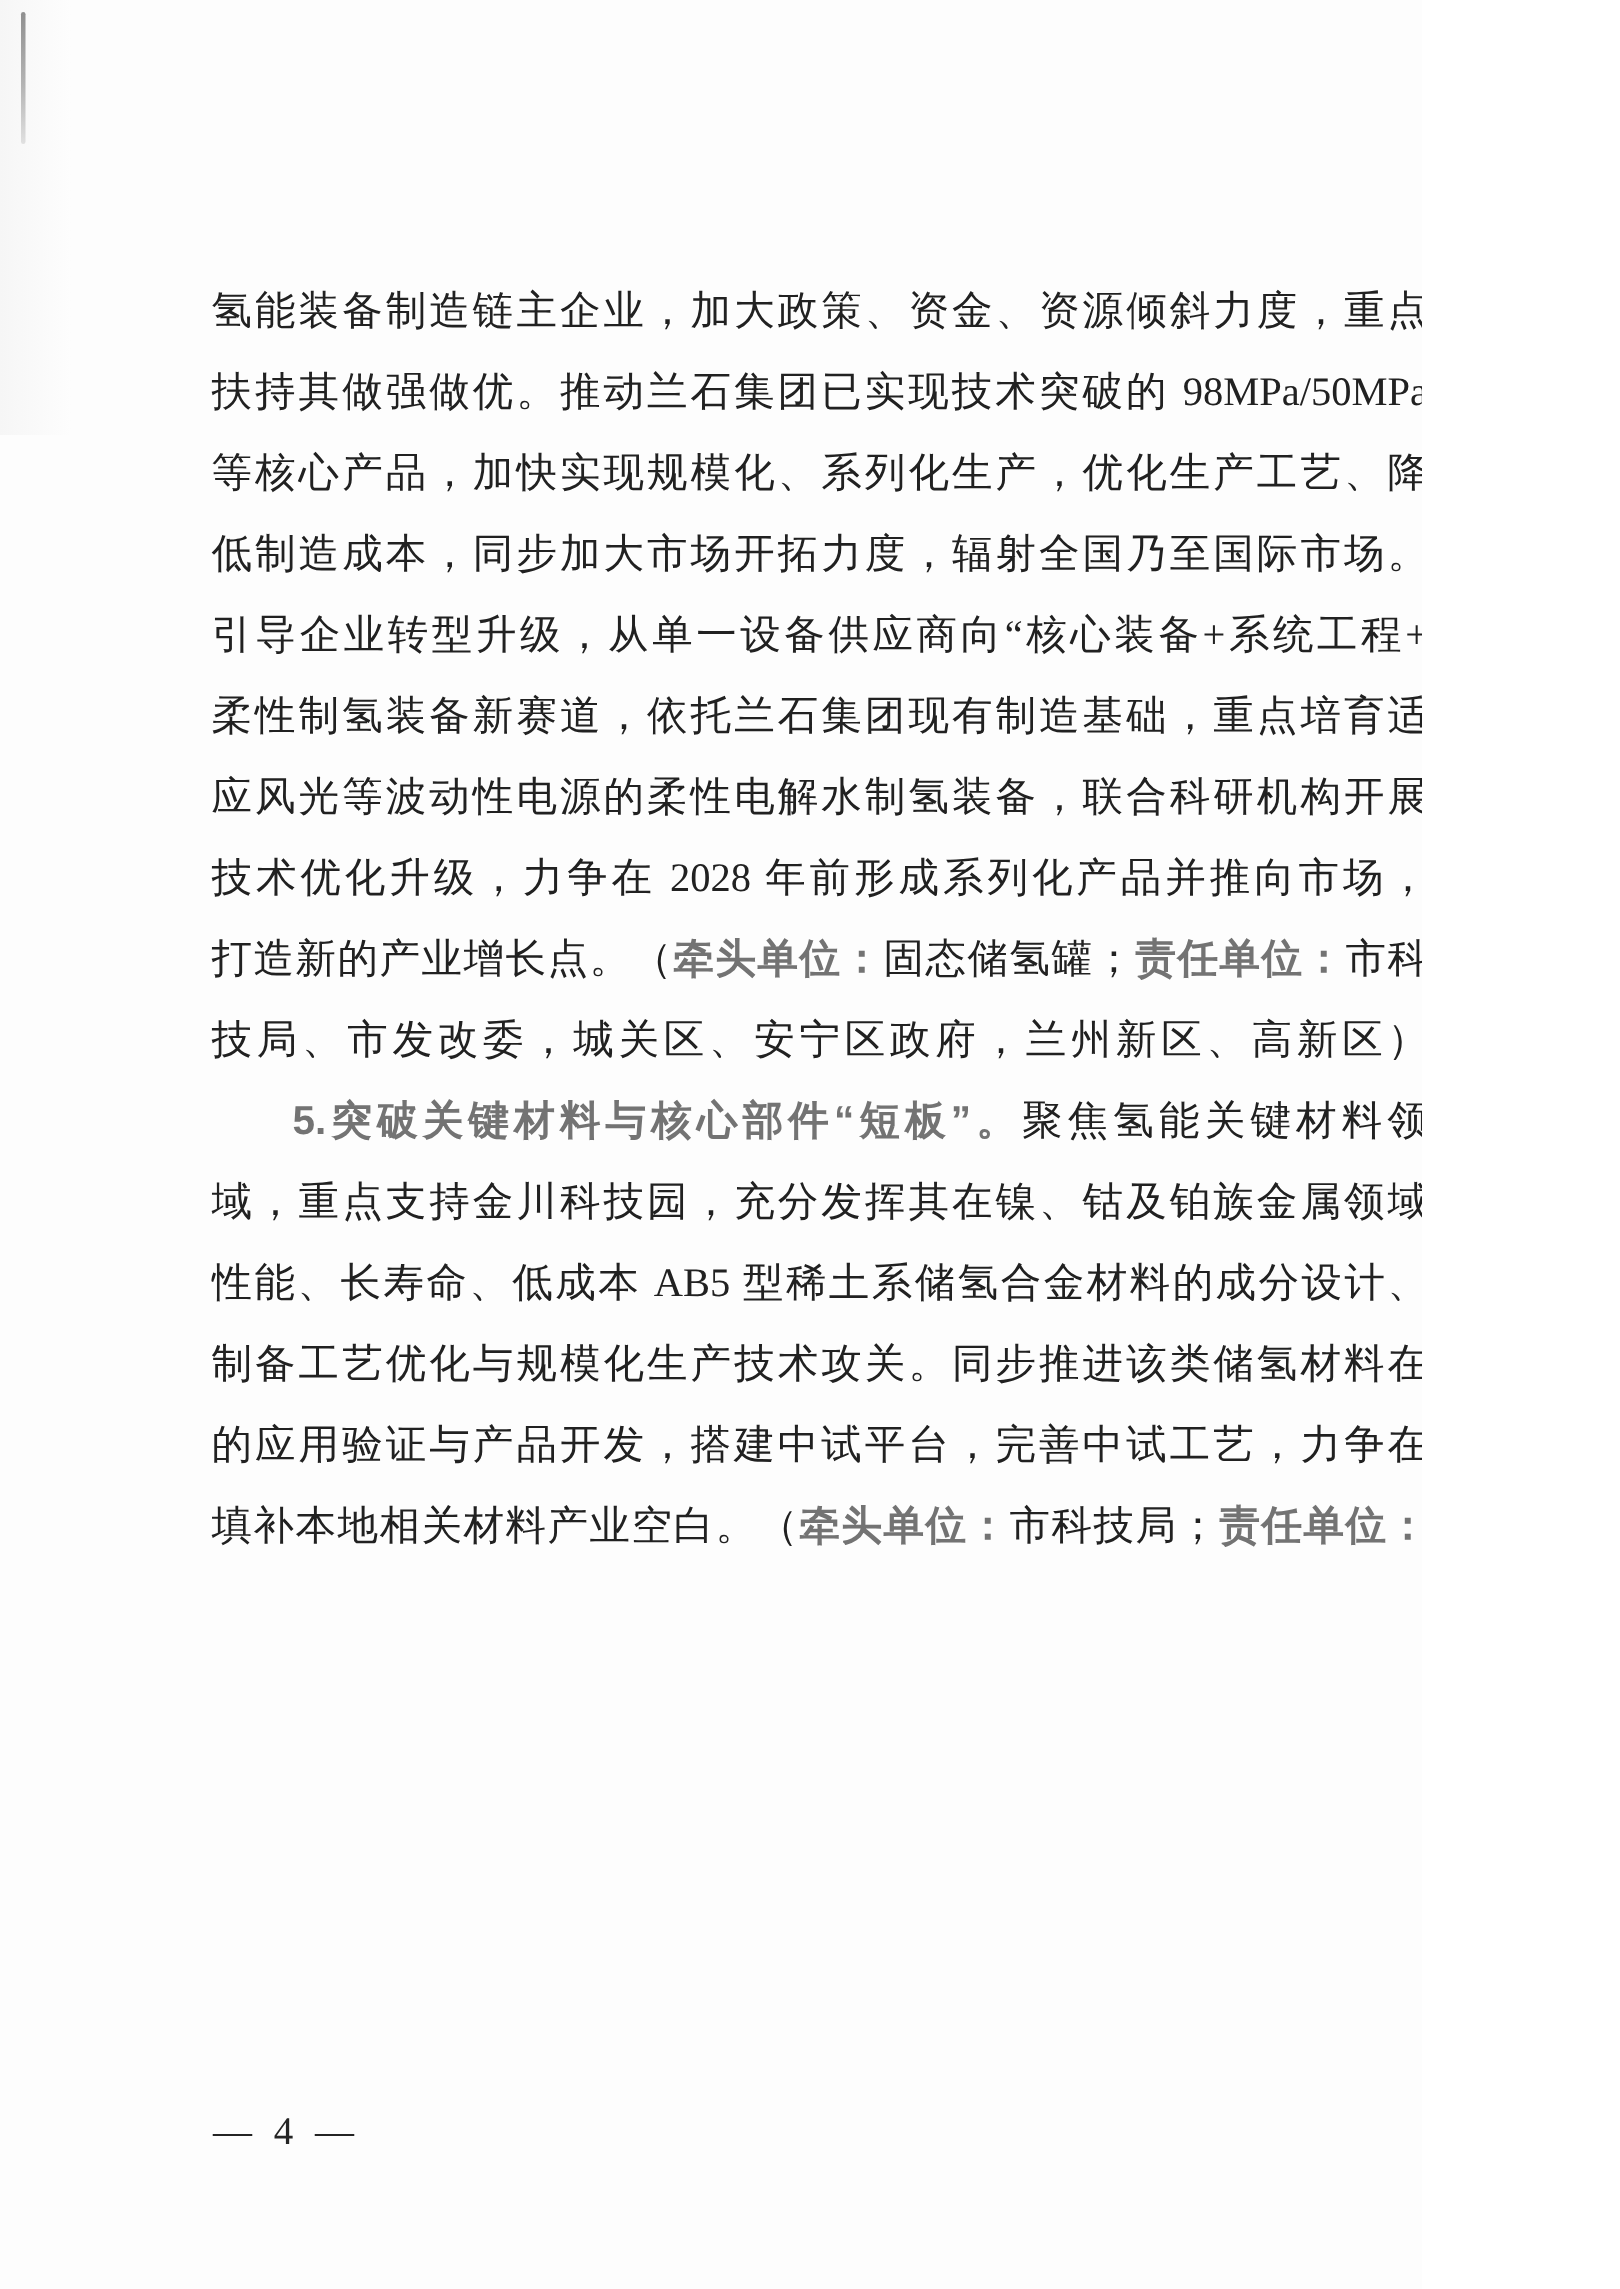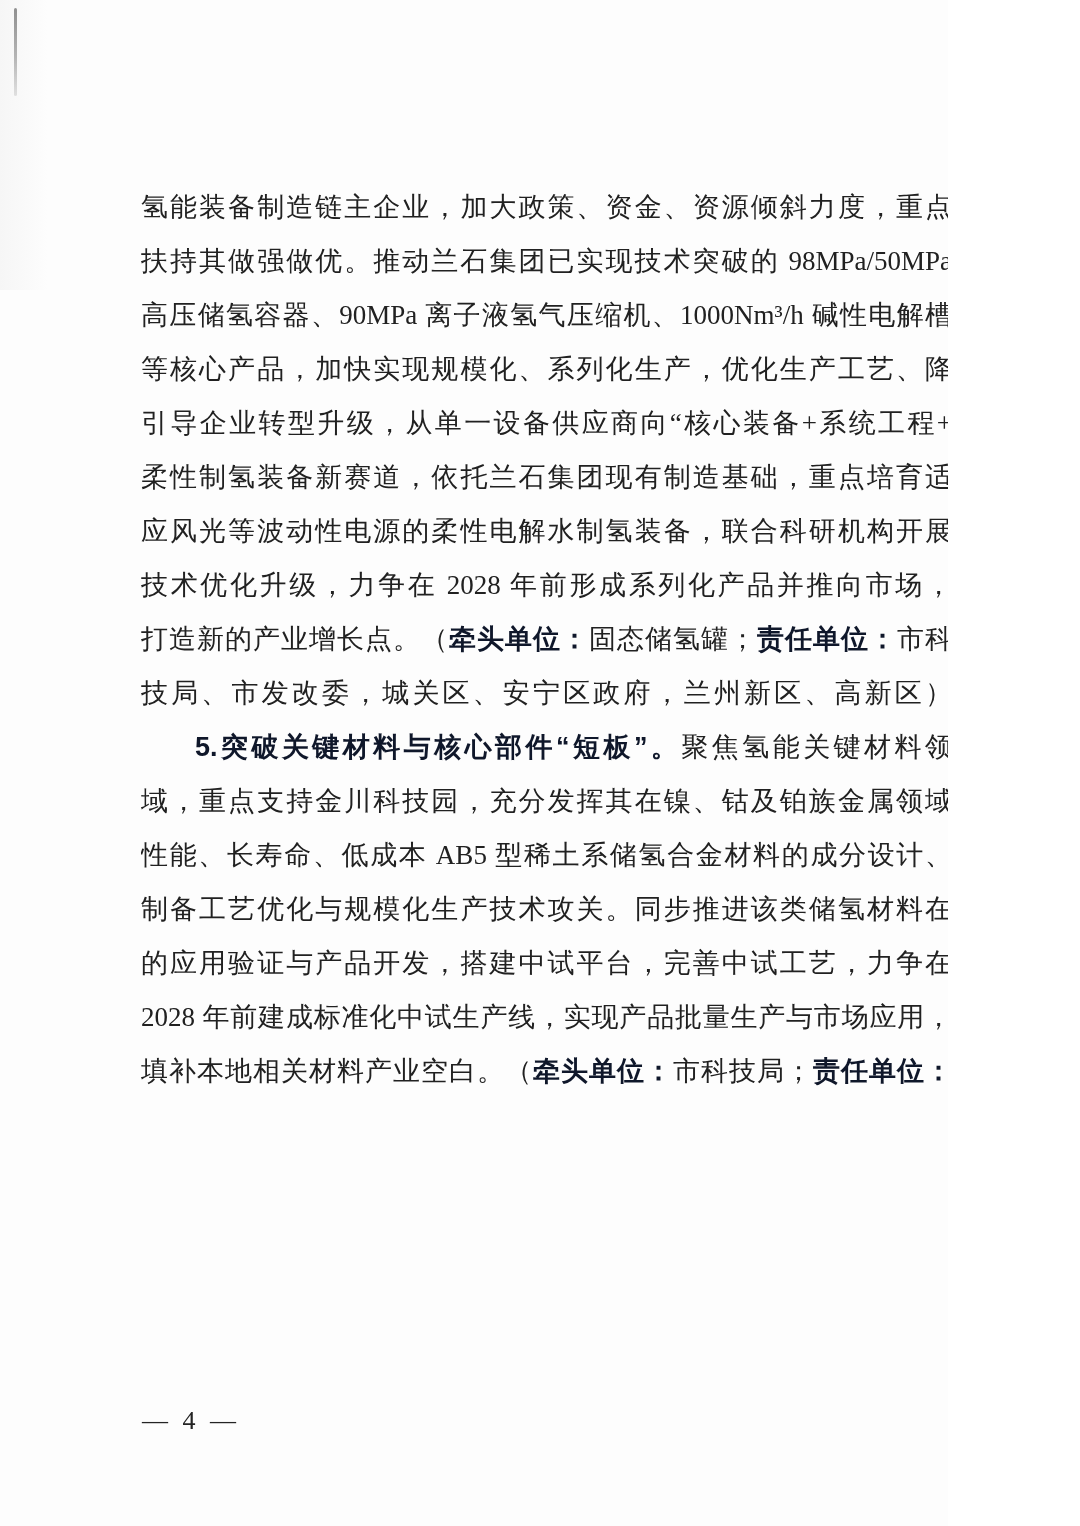--- a/index.html
+++ b/index.html
@@ -51,21 +51,21 @@
     text-justify: inter-character;
     white-space: normal;
     overflow: hidden;
   }
   .line.indent {
     text-indent: 2em;
   }
   .seg-bold {
     font-family: "Liberation Sans", "DejaVu Sans", sans-serif;
     font-weight: 700;
-    color: #0f172a;
+    color: #737373;
   }
   .page-number {
     position: absolute;
     left: 142px;
     top: 1406px;
     font-size: 26px;
     letter-spacing: 4px;
     color: #242424;
     font-family: "Liberation Serif", "DejaVu Serif", serif;
   }
@@ -73,31 +73,30 @@
 </head>
 <body>
 
 <div class="page">
   <div class="edge-shade"></div>
   <div class="scan-line"></div>
 
   <div class="text-block">
       <div class="line"><span class="seg">氢能装备制造链主企业，加大政策、资金、资源倾斜力度，重点</span></div>
       <div class="line"><span class="seg">扶持其做强做优。推动兰石集团已实现技术突破的 98MPa/50MPa</span></div>
-      <div class="line"><span class="seg">高压储氢容器、90MPa 离子液氢气压缩机、1000Nm³/h 碱性电解槽</span></div>
       <div class="line"><span class="seg">等核心产品，加快实现规模化、系列化生产，优化生产工艺、降</span></div>
+      <div class="line"><span class="seg">低制造成本，同步加大市场开拓力度，辐射全国乃至国际市场。</span></div>
       <div class="line"><span class="seg">引导企业转型升级，从单一设备供应商向“核心装备+系统工程+</span></div>
       <div class="line"><span class="seg">柔性制氢装备新赛道，依托兰石集团现有制造基础，重点培育适</span></div>
       <div class="line"><span class="seg">应风光等波动性电源的柔性电解水制氢装备，联合科研机构开展</span></div>
       <div class="line"><span class="seg">技术优化升级，力争在 2028 年前形成系列化产品并推向市场，</span></div>
       <div class="line"><span class="seg">打造新的产业增长点。（</span><span class="seg-bold">牵头单位：</span><span class="seg">固态储氢罐；</span><span class="seg-bold">责任单位：</span><span class="seg">市科</span></div>
       <div class="line"><span class="seg">技局、市发改委，城关区、安宁区政府，兰州新区、高新区）</span></div>
       <div class="line indent"><span class="seg-bold">5.突破关键材料与核心部件“短板”。</span><span class="seg">聚焦氢能关键材料领</span></div>
       <div class="line"><span class="seg">域，重点支持金川科技园，充分发挥其在镍、钴及铂族金属领域</span></div>
       <div class="line"><span class="seg">性能、长寿命、低成本 AB5 型稀土系储氢合金材料的成分设计、</span></div>
       <div class="line"><span class="seg">制备工艺优化与规模化生产技术攻关。同步推进该类储氢材料在</span></div>
       <div class="line"><span class="seg">的应用验证与产品开发，搭建中试平台，完善中试工艺，力争在</span></div>
-      <div class="line"><span class="seg">2028 年前建成标准化中试生产线，实现产品批量生产与市场应用，</span></div>
       <div class="line"><span class="seg">填补本地相关材料产业空白。（</span><span class="seg-bold">牵头单位：</span><span class="seg">市科技局；</span><span class="seg-bold">责任单位：</span></div>
     </div>
 
   <div class="page-number">— 4 —</div>
 </div>
 
 </body></html>

